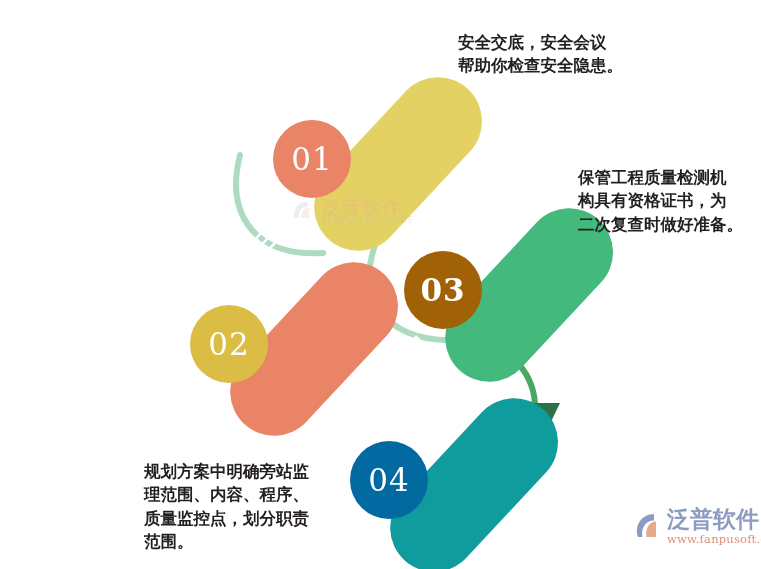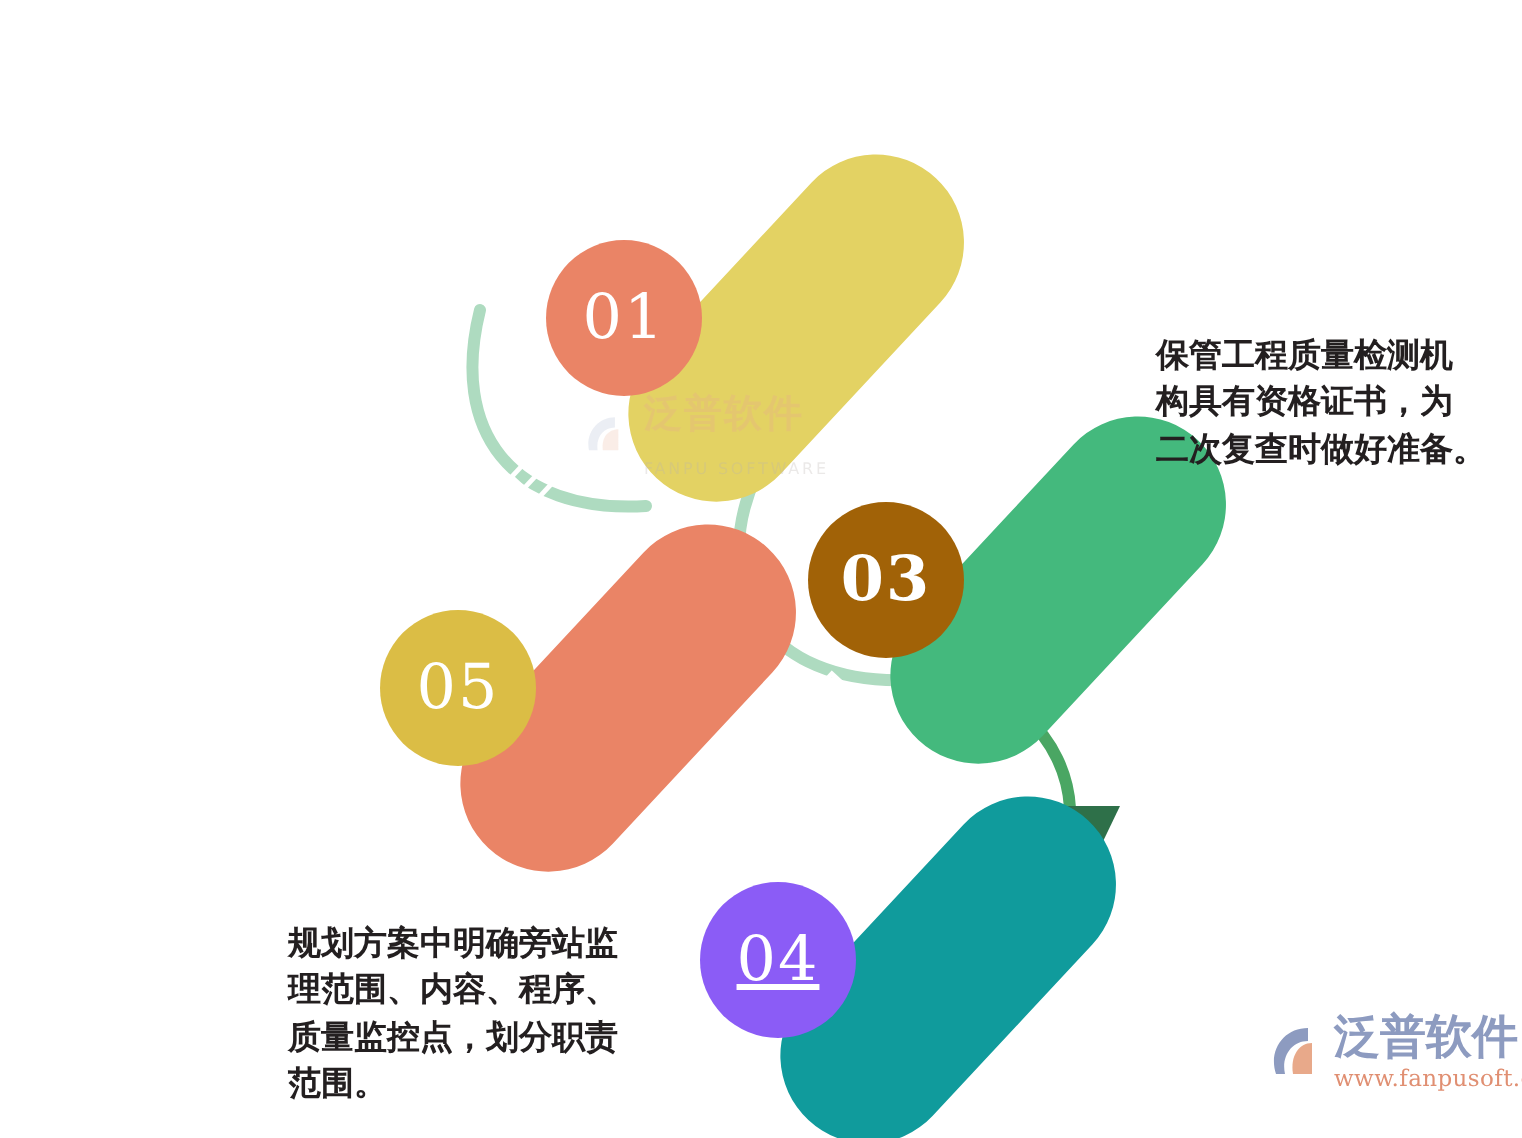--- a/index.html
+++ b/index.html
@@ -98,21 +98,21 @@
   .wm-cn {
     font-size: 19px;
     font-weight: bold;
     color: #e8a98f;
     letter-spacing: 1px;
   }
   .wm-en {
     font-size: 8px;
     color: #b9b2ae;
     letter-spacing: 1.4px;
-    margin-top: 14px;
+    margin-top: 0;
   }
 
   
   .brand {
     position: absolute;
     left: 633px;
     top: 508px;
     width: 128px;
     display: flex;
     align-items: center;
@@ -155,45 +155,47 @@
     <polygon points="510,403 560,403 535,455" fill="#2e7049"></polygon>
   </svg>
 
   <div class="pill-group" style="left:296px; top:209px; transform: rotate(-47deg);">
     <div class="pill" style="width:205px; height:88px; background:#e3d263;"></div>
     <div class="pill-label">安全日志</div>
   </div>
   <div class="num-circle" style="left:273px; top:120px; width:78px; height:78px; background:#ea8466;text-align:center;">
     <span>01</span>
   </div>
+  <div class="caption" style="left:458px; top:31px; width:230px;">安全交底，安全会议
+帮助你检查安全隐患。</div>
 
   <div class="pill-group" style="left:212px; top:394px; transform: rotate(-47deg);">
     <div class="pill" style="width:205px; height:88px; background:#ea8466;"></div>
     <div class="pill-label">系统权限</div>
   </div>
   <div class="num-circle" style="left:190px; top:305px; width:78px; height:78px; background:#dbbd45;">
-    <span>05</span>
+    <span>02</span>
   </div>
 
   <div class="pill-group" style="left:427px; top:340px; transform: rotate(-47deg);">
     <div class="pill" style="width:205px; height:88px; background:#44b97d;"></div>
     <div class="pill-label">资料管理</div>
   </div>
   <div class="num-circle" style="left:404px; top:251px; width:78px; height:78px; background:#a16207;font-weight:bold;">
     <span>03</span>
   </div>
   <div class="caption" style="left:578px; top:166px; width:185px;">保管工程质量检测机
 构具有资格证书，为
 二次复查时做好准备。</div>
 
   <div class="pill-group" style="left:372px; top:530px; transform: rotate(-47deg);">
     <div class="pill" style="width:205px; height:88px; background:#109b9c;"></div>
     <div class="pill-label">规划方案</div>
   </div>
-  <div class="num-circle" style="left:350px; top:441px; width:78px; height:78px; background:#8b5cf6;text-decoration:underline;">
+  <div class="num-circle" style="left:350px; top:441px; width:78px; height:78px; background:#0369a1;">
     <span>04</span>
   </div>
   <div class="caption" style="left:144px; top:460px; width:215px;">规划方案中明确旁站监
 理范围、内容、程序、
 质量监控点，划分职责
 范围。</div>
 
   <div class="watermark">
     <div class="wm-mark">
       <svg viewBox="0 0 30 30" width="26" height="26" xmlns="http://www.w3.org/2000/svg">

